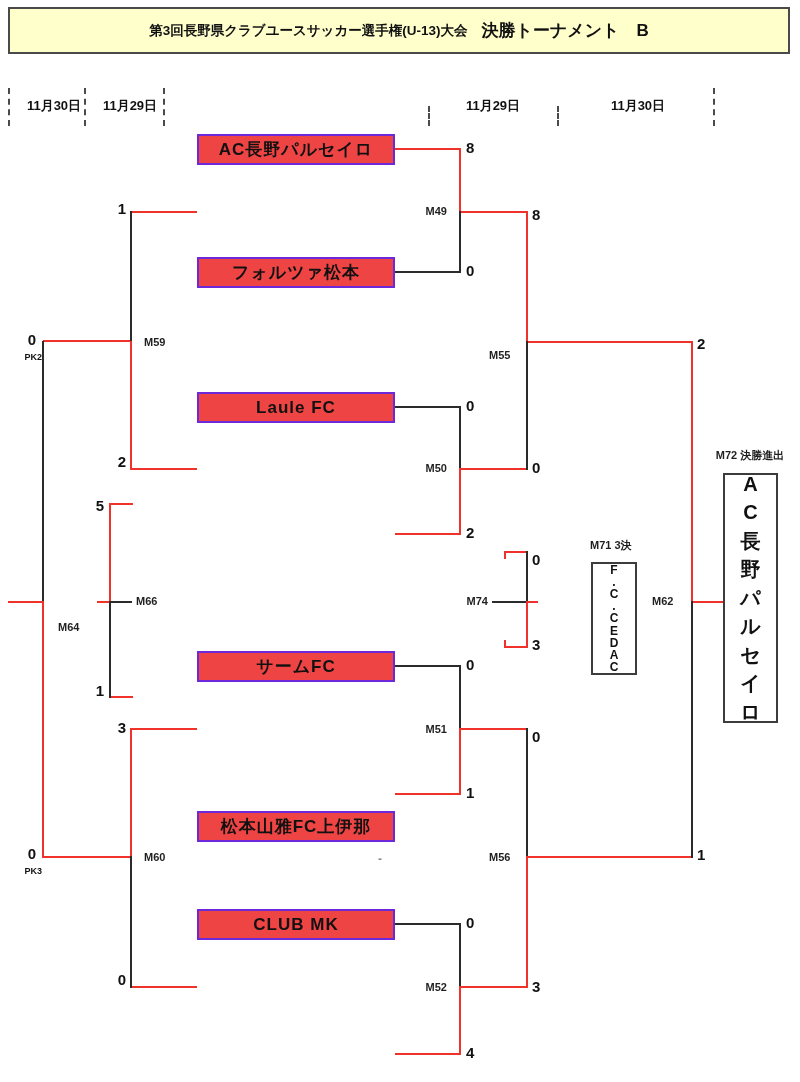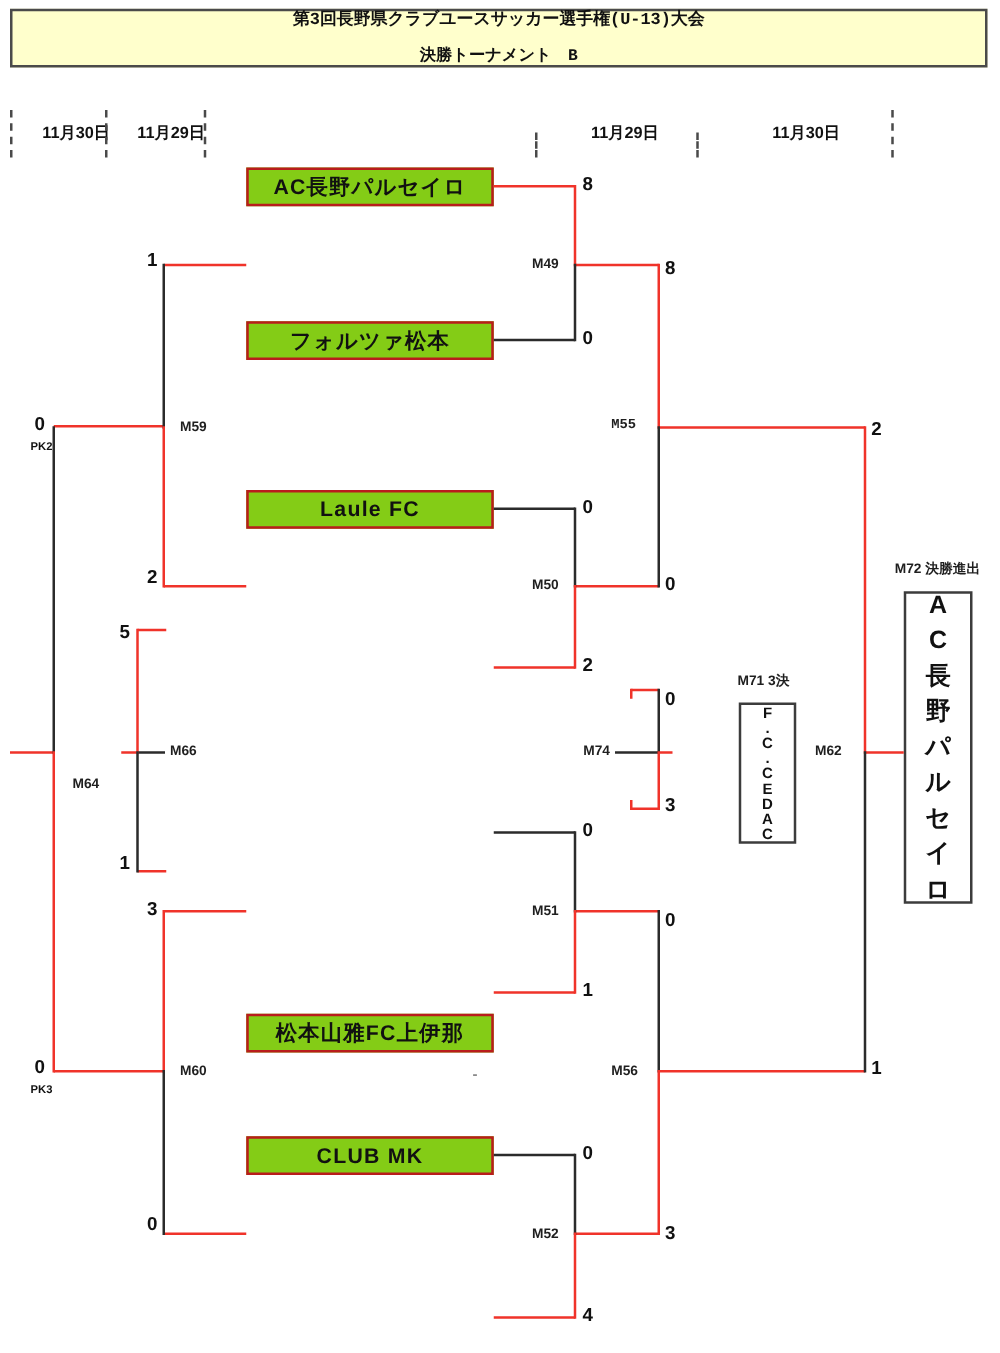--- a/index.html
+++ b/index.html
@@ -4,29 +4,29 @@
 <style>
   html,body{margin:0;padding:0;background:#fff;}
   #canvas{
     position:relative;width:800px;height:1082px;background:#ffffff;overflow:hidden;
     font-family:"Liberation Sans","DejaVu Sans",sans-serif;color:#111;
   }
   .seg{position:absolute;}
   .dash-sep{position:absolute;width:0;border-left:2px dashed #4a4a4a;}
   .header-box{
     position:absolute;left:8px;top:7px;width:778px;height:43px;
-    border:2px solid #4a4a4a;display:flex;flex-direction:column;
-    align-items:center;justify-content:center;gap:14px;font-family:Liberation Mono, monospace;
+    border:2px solid #4a4a4a;display:flex;flex-direction:row;
+    align-items:center;justify-content:center;gap:14px;
   }
   .header-title{font-size:13.5px;font-weight:bold;line-height:14px;}
-  .header-sub{font-size:13px;font-weight:bold;line-height:14px;}
-  .date{position:absolute;top:97px;width:68px;text-align:right;font-size:13px;font-weight:bold;}
+  .header-sub{font-size:17px;font-weight:bold;line-height:14px;}
+  .date{position:absolute;top:97px;width:68px;text-align:center;font-size:13px;font-weight:bold;}
   .team-box{
-    position:absolute;left:197px;width:198px;height:31px;background:#84cc16;
-    border:2px solid #b91c1c;display:flex;align-items:center;justify-content:center;
+    position:absolute;left:197px;width:198px;height:31px;background:#ef4444;
+    border:2px solid #6d28d9;display:flex;align-items:center;justify-content:center;
     font-size:17px;font-weight:bold;letter-spacing:1px;box-sizing:border-box;
   }
   .score{position:absolute;font-size:15px;font-weight:bold;line-height:20px;}
   .score.rgt{width:20px;text-align:right;}
   .mlabel{position:absolute;font-size:11px;font-weight:bold;line-height:14px;color:#1f1f1f;}
   .mlabel.rgt{width:42px;text-align:right;}
   .pk{position:absolute;font-size:9px;font-weight:bold;width:26px;text-align:right;}
   .vbox{
     position:absolute;background:#fff;border:2px solid #3c3c3c;box-sizing:border-box;
     display:flex;align-items:center;justify-content:center;
@@ -53,20 +53,21 @@
   <div class="dash-sep" style="left:8px;top:88px;height:38px;"></div>
   <div class="dash-sep" style="left:84px;top:88px;height:38px;"></div>
   <div class="dash-sep" style="left:163px;top:88px;height:38px;"></div>
   <div class="dash-sep" style="left:428px;top:106px;height:20px;"></div>
   <div class="dash-sep" style="left:557px;top:106px;height:20px;"></div>
   <div class="dash-sep" style="left:713px;top:88px;height:38px;"></div>
 
   <div class="team-box" style="top:134px;">AC長野パルセイロ</div>
   <div class="team-box" style="top:257px;">フォルツァ松本</div>
   <div class="team-box" style="top:392px;">Laule FC</div>
+  <div class="team-box" style="top:651px;">サームFC</div>
   <div class="team-box" style="top:779px;margin-top:32px;">松本山雅FC上伊那</div>
   <div class="team-box" style="top:909px;">CLUB MK</div>
 
   <div class="score" style="left:466px;top:138px;">8</div>
   <div class="score" style="left:466px;top:261px;">0</div>
   <div class="score" style="left:466px;top:396px;">0</div>
   <div class="score" style="left:466px;top:523px;">2</div>
   <div class="score" style="left:466px;top:655px;">0</div>
   <div class="score" style="left:466px;top:783px;">1</div>
   <div class="score" style="left:466px;top:913px;">0</div>
@@ -89,21 +90,21 @@
   <div class="score rgt" style="left:106px;top:970px;">0</div>
   <div class="score rgt" style="left:16px;top:844px;">0</div>
   <div class="pk" style="left:16px;top:866px;">PK3</div>
   <div class="score rgt" style="left:84px;top:496px;">5</div>
   <div class="score rgt" style="left:84px;top:681px;">1</div>
 
   <div class="mlabel rgt" style="left:405px;top:204px;">M49</div>
   <div class="mlabel rgt" style="left:405px;top:461px;">M50</div>
   <div class="mlabel rgt" style="left:405px;top:722px;">M51</div>
   <div class="mlabel rgt" style="left:405px;top:980px;">M52</div>
-  <div class="mlabel" style="left:489px;top:333px;font-family:Liberation Mono, monospace;">M55</div>
+  <div class="mlabel" style="left:489px;top:348px;">M55</div>
   <div class="mlabel" style="left:489px;top:850px;">M56</div>
   <div class="mlabel" style="left:652px;top:594px;">M62</div>
   <div class="mlabel rgt" style="left:446px;top:594px;">M74</div>
   <div class="mlabel" style="left:144px;top:335px;">M59</div>
   <div class="mlabel" style="left:144px;top:850px;">M60</div>
   <div class="mlabel" style="left:58px;top:620px;text-align:right;">M64</div>
   <div class="mlabel" style="left:136px;top:594px;">M66</div>
 
   <div class="mlabel" style="left:590px;top:538px;">M71 3決</div>
   <div class="vbox" style="left:591px;top:562px;width:46px;height:113px;">

